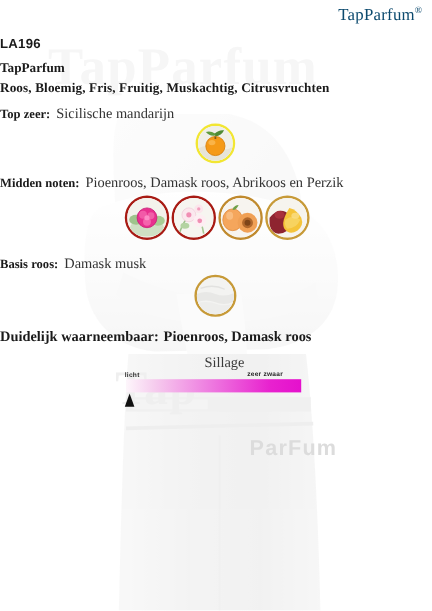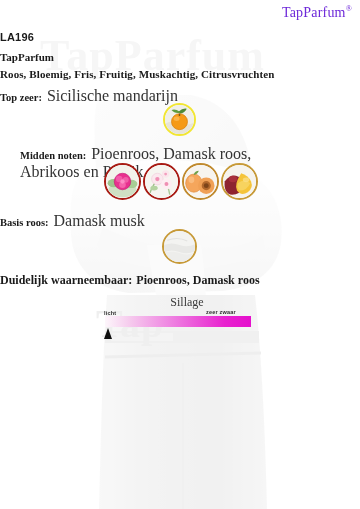--- a/index.html
+++ b/index.html
@@ -62,21 +62,21 @@
 
   
   #content { position: relative; z-index: 3; }
 
   #brand-logo {
     position: absolute;
     right: 8px;
     top: 4px;
     font-family: "Liberation Serif", serif;
     font-size: 14px;
-    color: #6d28d9;
+    color: #0c4a6e;
     letter-spacing: 0.2px;
   }
   #brand-logo sup { font-size: 8px; vertical-align: super; }
 
   .row {
     position: absolute;
     left: 0;
     width: 288px;
     text-align: left;
   }
@@ -102,27 +102,27 @@
 
   .note-line {
     font-size: 10.5px;
   }
   .note-line .lbl {
     font-weight: bold;
     font-size: 10.5px;
   }
   .note-line .val {
     font-weight: normal;
-    font-size: 16px;
+    font-size: 12px;
     margin-left: 5px;
     color: #333;
   }
 
   #top-noten-line  { top: 87px; }
-  #midden-noten-line { top: 145px; padding-left: 20px; }
+  #midden-noten-line { top: 145px; }
   #basis-noten-line  { top: 212px; }
 
   #duidelijk-line {
     top: 273px;
     font-weight: bold;
     font-size: 12px;
   }
   #duidelijk-line .val { font-weight: bold; margin-left: 4px; color: #1a1a1a; }
 
   
@@ -232,20 +232,21 @@
       <rect x="50" y="236" width="154" height="12" fill="#cfcfcf"></rect>
       <rect x="56" y="238" width="62" height="8" fill="#dedede"></rect>
 
       <path d="M50 262 L206 258" stroke="#c9c9c9" stroke-width="3" fill="none"></path>
       <path d="M128 268 L128 414" stroke="#cccccc" stroke-width="1.5" fill="none"></path>
     </svg>
   </div>
 
   <div class="wm-text" id="wm-tap2">TapParfum</div>
   <div class="wm-text" id="wm-tap">Tap</div>
+  <div class="wm-text" id="wm-parfum">ParFum</div>
 
   <div id="content">
 
     <div id="brand-logo"><span>TapParfum</span><sup>®</sup></div>
 
     <div class="row" id="code-title">LA196</div>
     <div class="row" id="family-line">TapParfum</div>
     <div class="row" id="descriptors-line">Roos, Bloemig, Fris, Fruitig, Muskachtig, Citrusvruchten</div>
 
     <div class="row note-line" id="top-noten-line">

